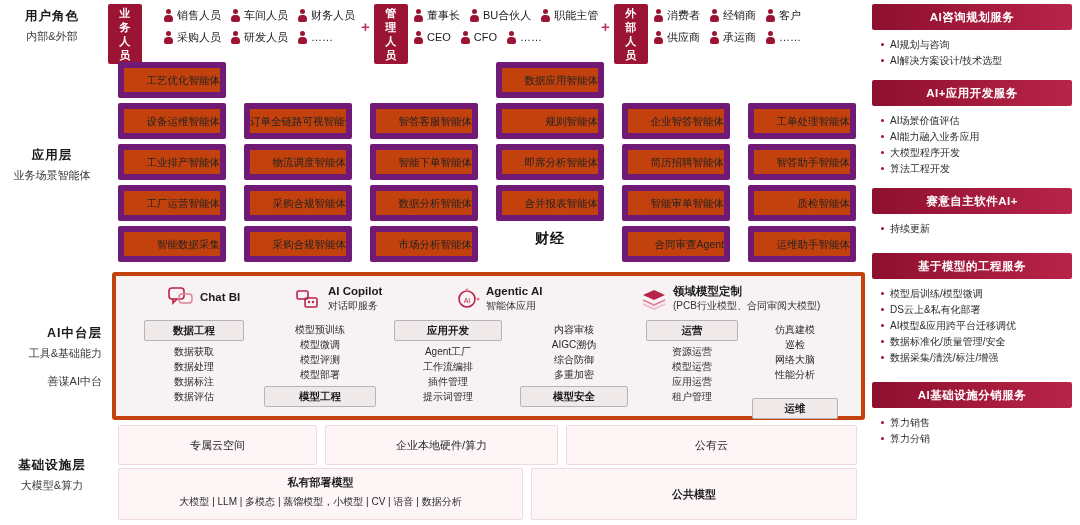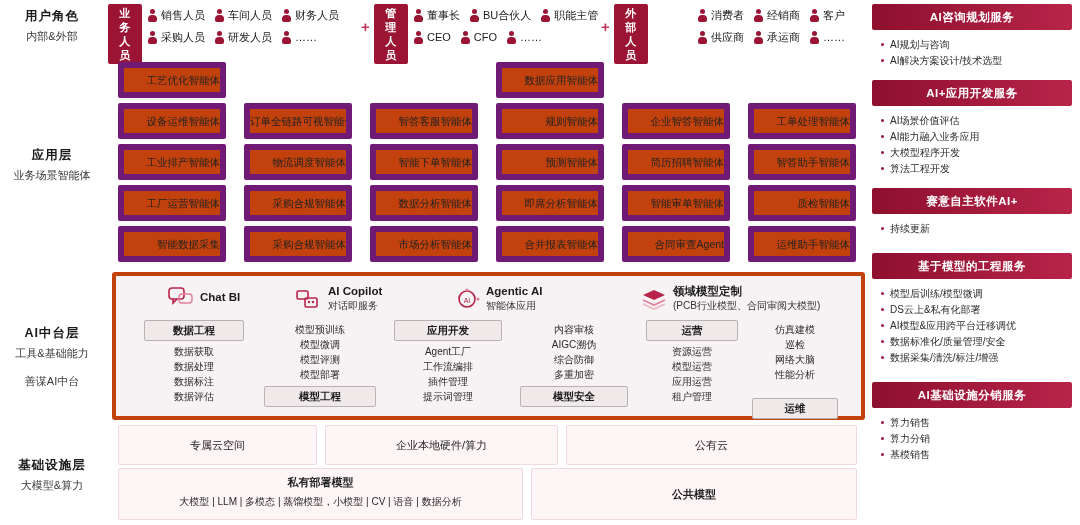--- a/index.html
+++ b/index.html
@@ -105,21 +105,21 @@
 
 <div class="page">
 
   <div class="rowlabel" style="left:2px;top:8px;">
     <div class="t1">用户角色</div>
     <div class="t2">内部&amp;外部</div>
   </div>
 
   <div class="rolerow">
 
-    <div class="rolegroup" style="left:0px;top:0px;">
+    <div class="rolegroup" style="left:0px;top:0px;gap:16px;">
       <div class="rolebadge">
           <span>业务人员</span>
         </div>
       <div class="rolecells">
         <div class="line">
           <div class="rolecell">
               <i class="person"></i>
               <span>销售人员</span>
             </div>
           <div class="rolecell">
@@ -181,21 +181,21 @@
           <div class="rolecell">
               <i class="person"></i>
               <span>……</span>
             </div>
         </div>
       </div>
     </div>
 
     <div class="plus" style="position:absolute;left:489px;top:14px;">+</div>
 
-    <div class="rolegroup" style="left:506px;top:0px;gap:44px;">
+    <div class="rolegroup" style="left:506px;top:0px;">
       <div class="rolebadge">
           <span>外部人员</span>
         </div>
       <div class="rolecells">
         <div class="line">
           <div class="rolecell">
               <i class="person"></i>
               <span>消费者</span>
             </div>
           <div class="rolecell">
@@ -255,21 +255,20 @@
       <div class="appcell">智答客服智能体</div>
       <div class="appcell">智能下单智能体</div>
       <div class="appcell">数据分析智能体</div>
       <div class="appcell">市场分析智能体</div>
       <div class="colname">营销</div>
     </div>
 
     <div class="appcol" style="left:378px;">
       <div class="appcell">数据应用智能体</div>
       <div class="appcell">规则智能体</div>
-      <div class="appcell">预测智能体</div>
       <div class="appcell">即席分析智能体</div>
       <div class="appcell">合并报表智能体</div>
       <div class="colname">财经</div>
     </div>
 
     <div class="appcol" style="left:504px;">
       <div class="appcell" style="visibility:hidden;"></div>
       <div class="appcell">企业智答智能体</div>
       <div class="appcell">简历招聘智能体</div>
       <div class="appcell">智能审单智能体</div>
@@ -280,21 +279,21 @@
     <div class="appcol" style="left:630px;">
       <div class="appcell" style="visibility:hidden;"></div>
       <div class="appcell">工单处理智能体</div>
       <div class="appcell">智答助手智能体</div>
       <div class="appcell">质检智能体</div>
       <div class="appcell">运维助手智能体</div>
       <div class="colname">大运维</div>
     </div>
   </div>
 
-  <div class="rowlabel" style="left:2px;top:325px;">
+  <div class="rowlabel" style="left:2px;top:325px;text-align:right;">
     <div class="t1">AI中台层</div>
     <div class="t2">工具&amp;基础能力</div>
     <div class="t2" style="margin-top:12px;">善谋AI中台</div>
   </div>
 
   <div class="midbox">
 
     <div class="midhead">
 
       <div class="midheaditem" style="left:52px;top:2px;">
@@ -469,18 +468,17 @@
         <li>数据标准化/质量管理/安全</li>
         <li>数据采集/清洗/标注/增强</li>
       </ul>
     </div>
 
     <div class="rcard" style="margin-top:14px;">
       <div class="rtitle">AI基础设施分销服务</div>
       <ul class="rlist">
         <li>算力销售</li>
         <li>算力分销</li>
-        <li>基模销售</li>
       </ul>
     </div>
   </div>
 
 </div>
 
 </body></html>

